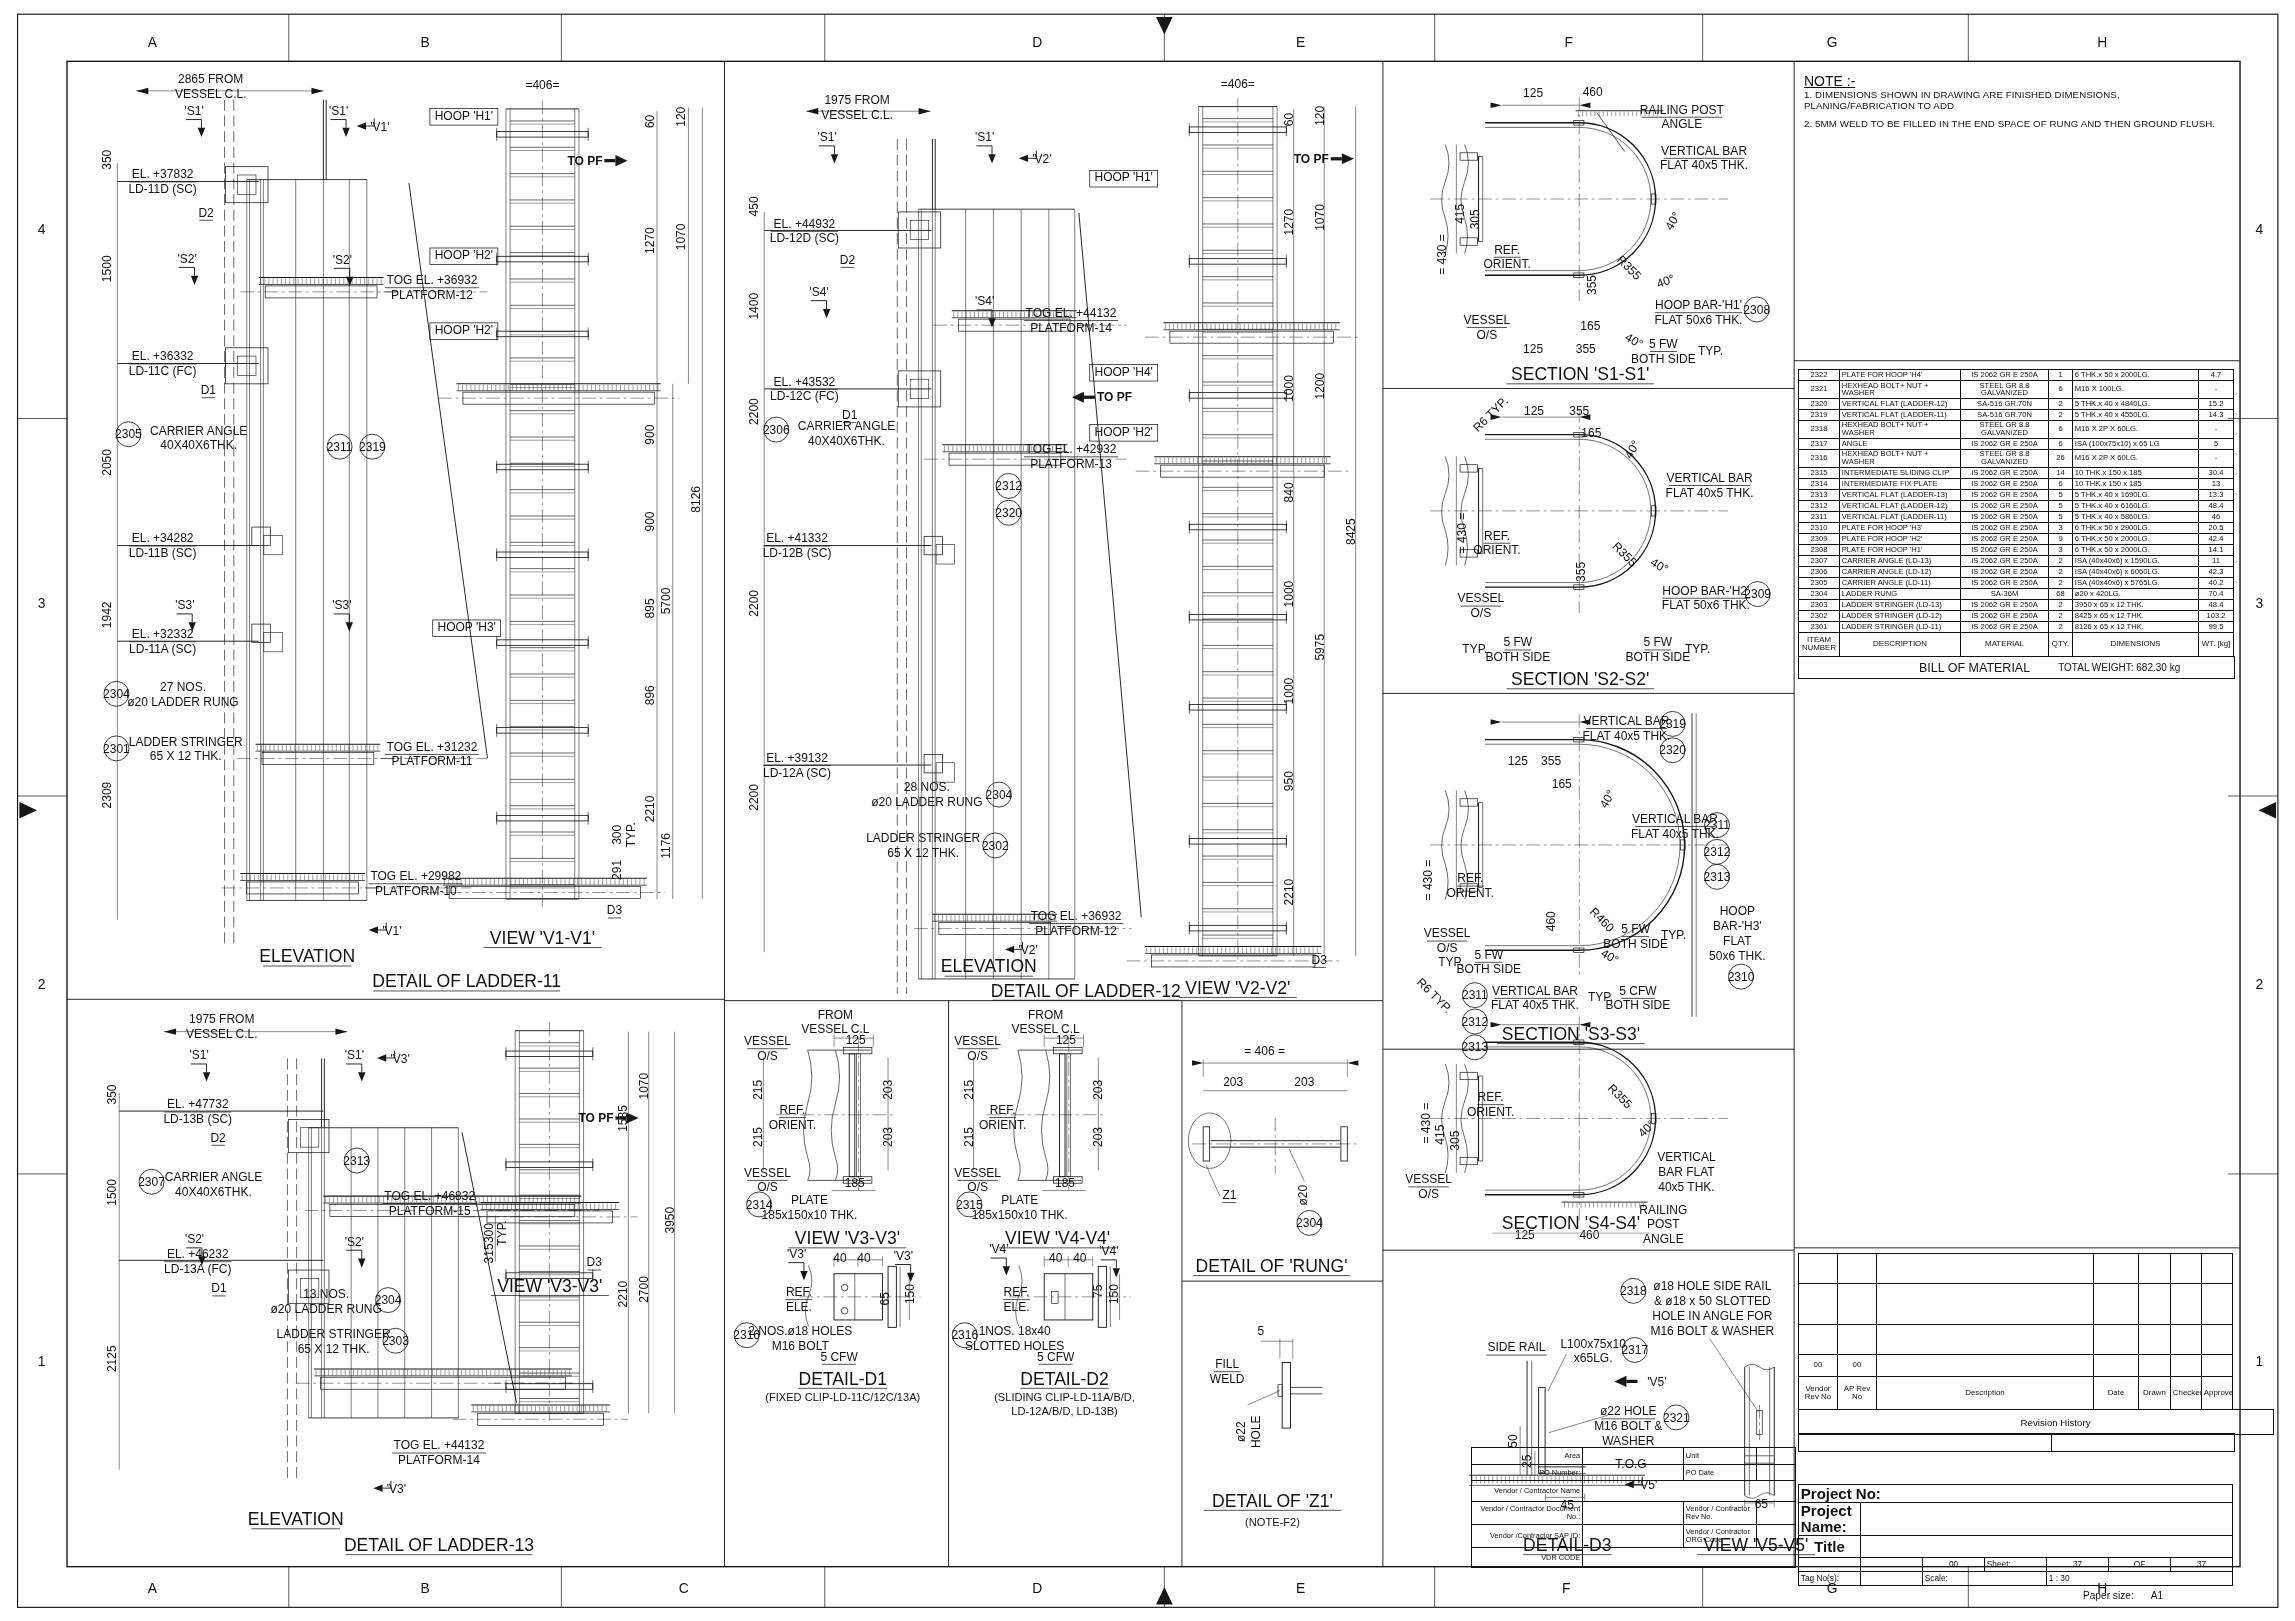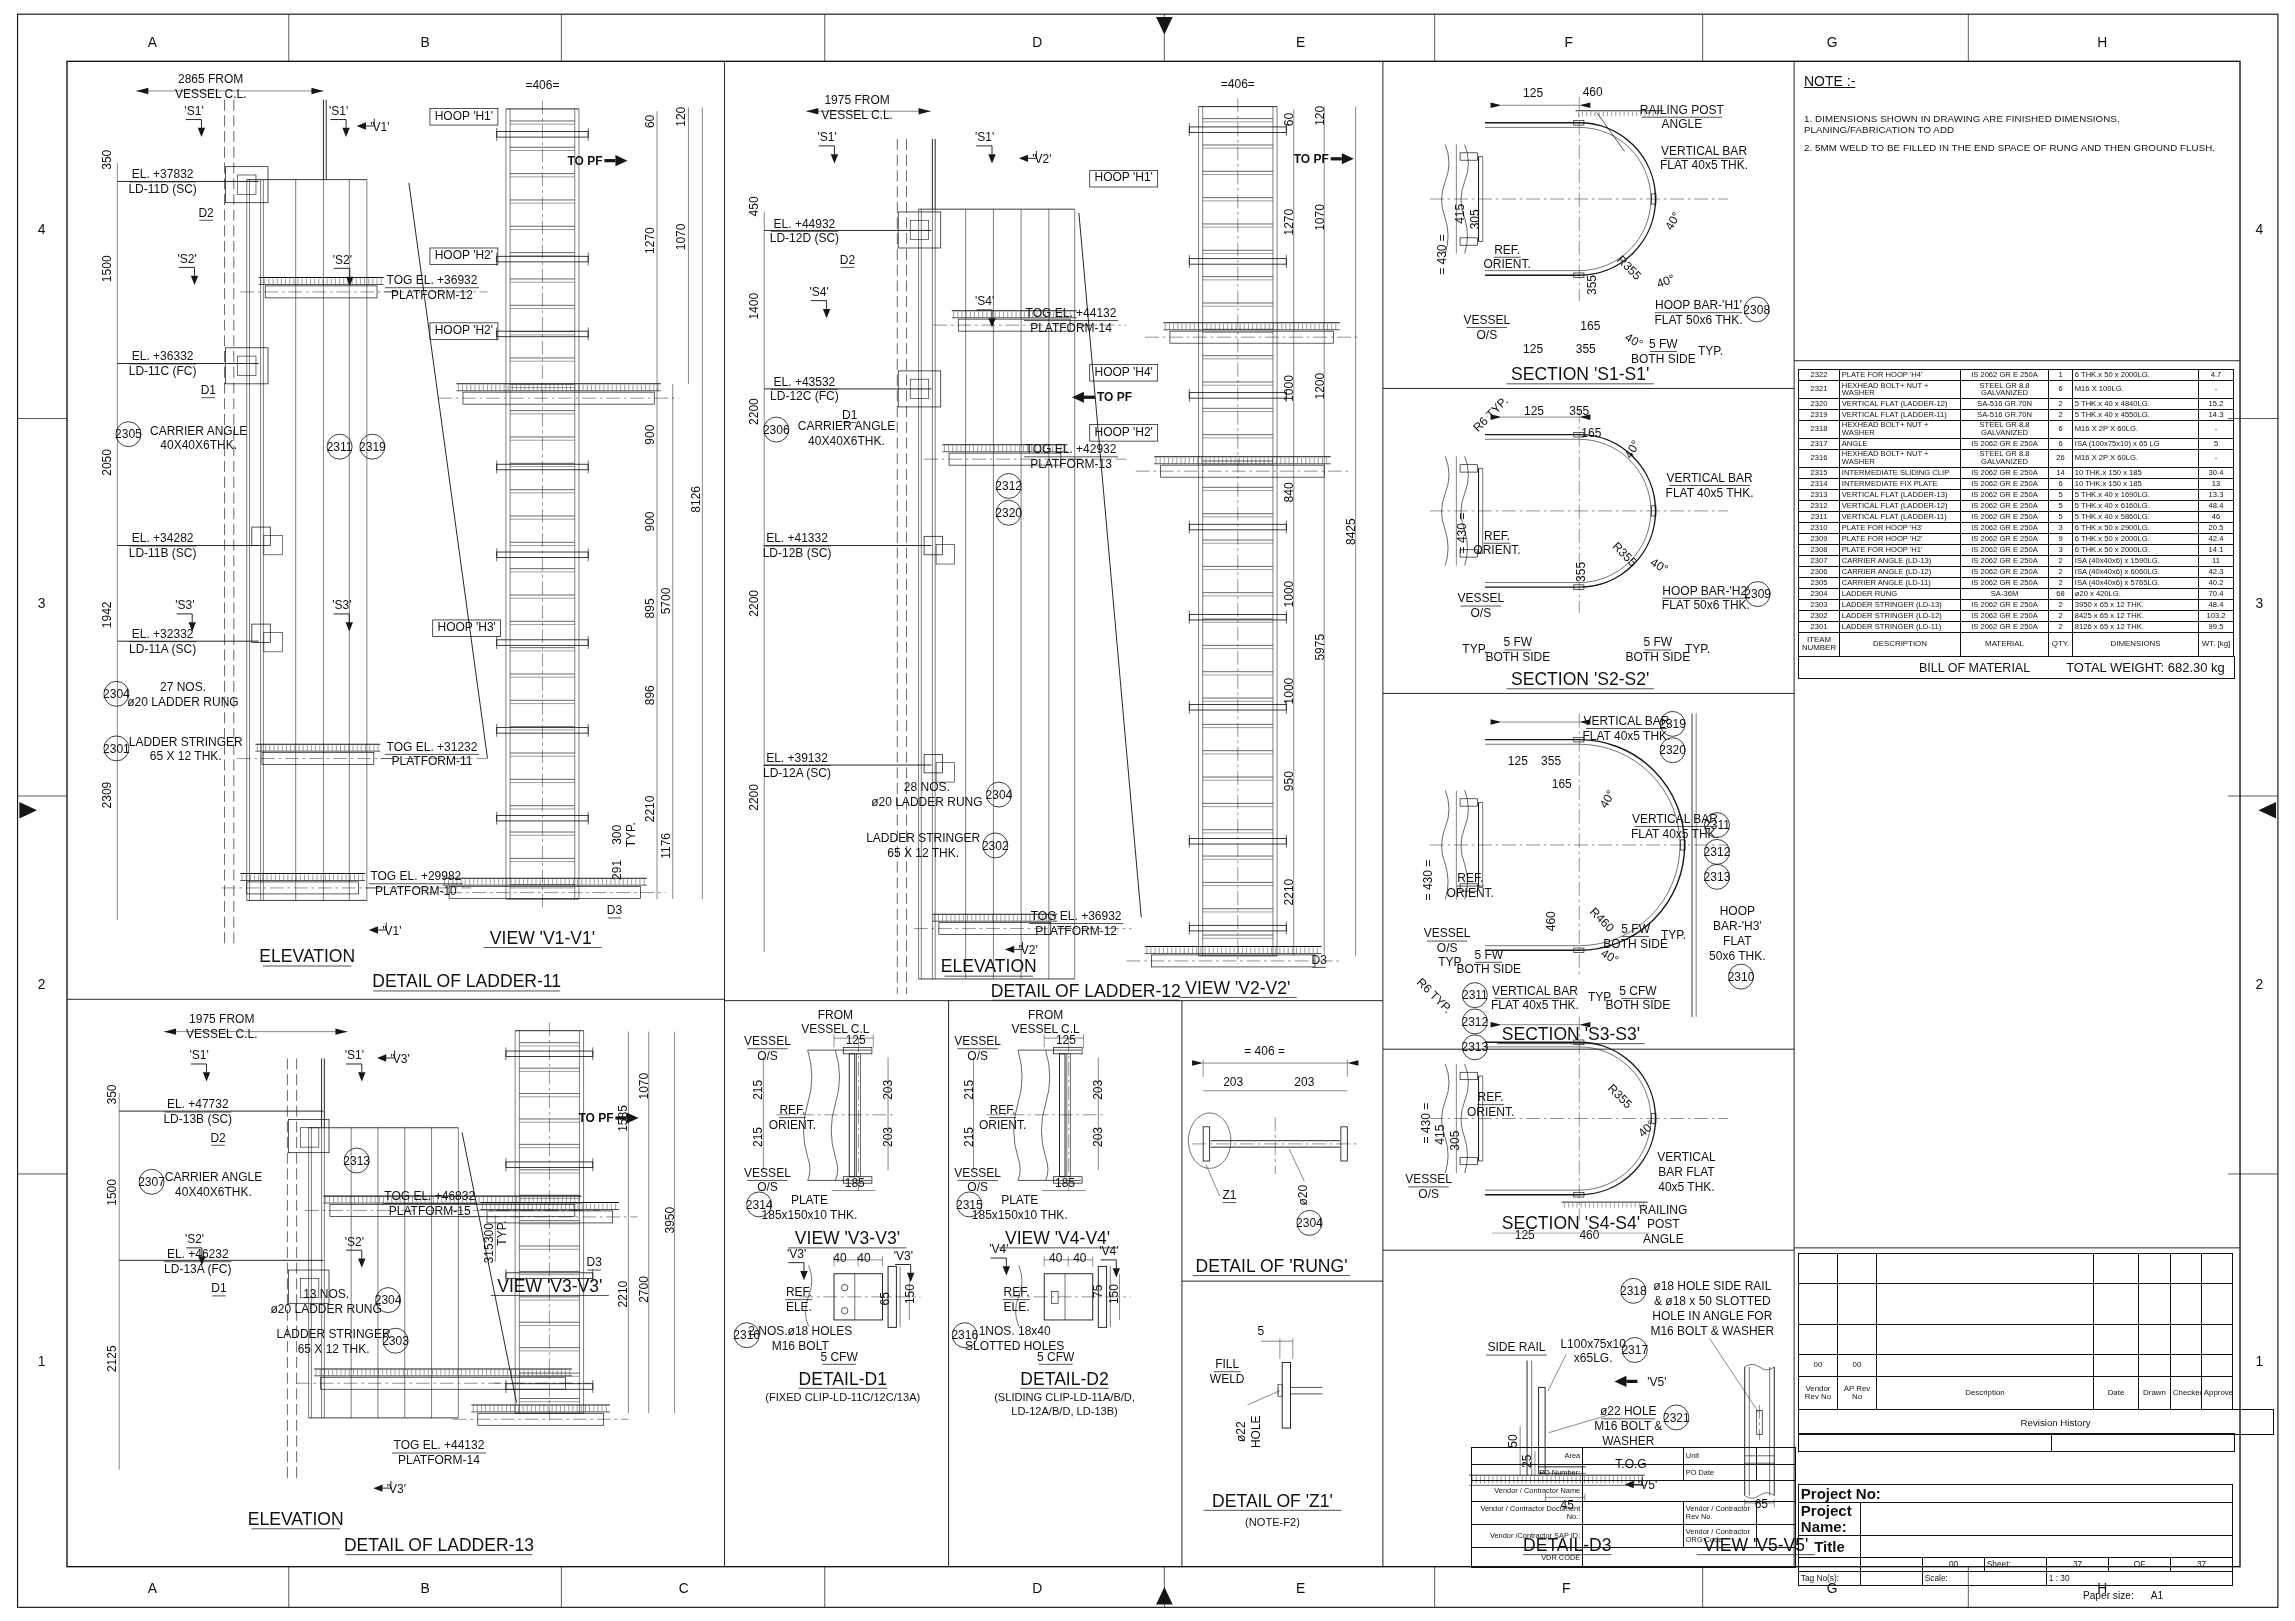--- a/index.html
+++ b/index.html
@@ -6,31 +6,31 @@
   #sheet{position:relative;width:2295px;height:1622px;background:#ffffff;
          font-family:"Liberation Sans",sans-serif;color:#111;overflow:hidden;}
   svg text{font-family:"Liberation Sans",sans-serif;fill:#111;}
   #art{position:absolute;left:0;top:0;}
   .blk{position:absolute;}
   table{border-collapse:collapse;table-layout:fixed;}
   td,th{border:0.9px solid #111;font-family:"Liberation Sans",sans-serif;color:#111;
         overflow:hidden;padding:0.5px 1.8px;line-height:1.05;}
   
   #note{left:1804px;top:73px;width:421px;}
-  #note .nt{font-size:14px;text-decoration:underline;margin-bottom:24px;}
+  #note .nt{font-size:14px;text-decoration:underline;margin-bottom:0;}
   #note .ni{font-size:9.7px;margin-bottom:7.4px;letter-spacing:0.1px;}
   
   #bom{left:1798px;top:369px;width:435px;}
   #bom td{font-size:7.6px;text-align:center;}
   #bom td.dsc,#bom td.dim{text-align:left;}
   #bom .hd td{font-size:7.9px;text-align:center;}
   #bomfoot{left:1798px;top:656px;width:435px;height:21px;border:0.9px solid #111;
            display:flex;align-items:center;}
   #bomfoot .t1{font-size:12.5px;flex:0 0 auto;margin-left:120px;}
-  #bomfoot .t2{font-size:13px;margin-left:36px;}
+  #bomfoot .t2{font-size:10px;margin-left:28px;}
   
   #rev{left:1798px;top:1253px;width:435px;}
   #rev td{font-size:7.9px;text-align:center;}
   #revband{left:1798px;top:1409px;width:435px;height:24px;border:0.9px solid #111;
            display:flex;align-items:center;justify-content:center;font-size:9.7px;padding-left:39px;}
   #row2c{left:1798px;top:1433px;width:435px;height:16.6px;border:0.9px solid #111;}
   #row2c .sp{position:absolute;left:252px;top:0;width:0.9px;height:100%;background:#111;}
   #vend{left:1798px;top:1449px;width:435px;height:34px;border:0.9px solid #111;}
   #vend .sp{position:absolute;left:252px;top:0;width:0.9px;height:100%;background:#111;}
   #vend .vl{position:absolute;left:4.6px;top:2.8px;font-size:9.2px;}

